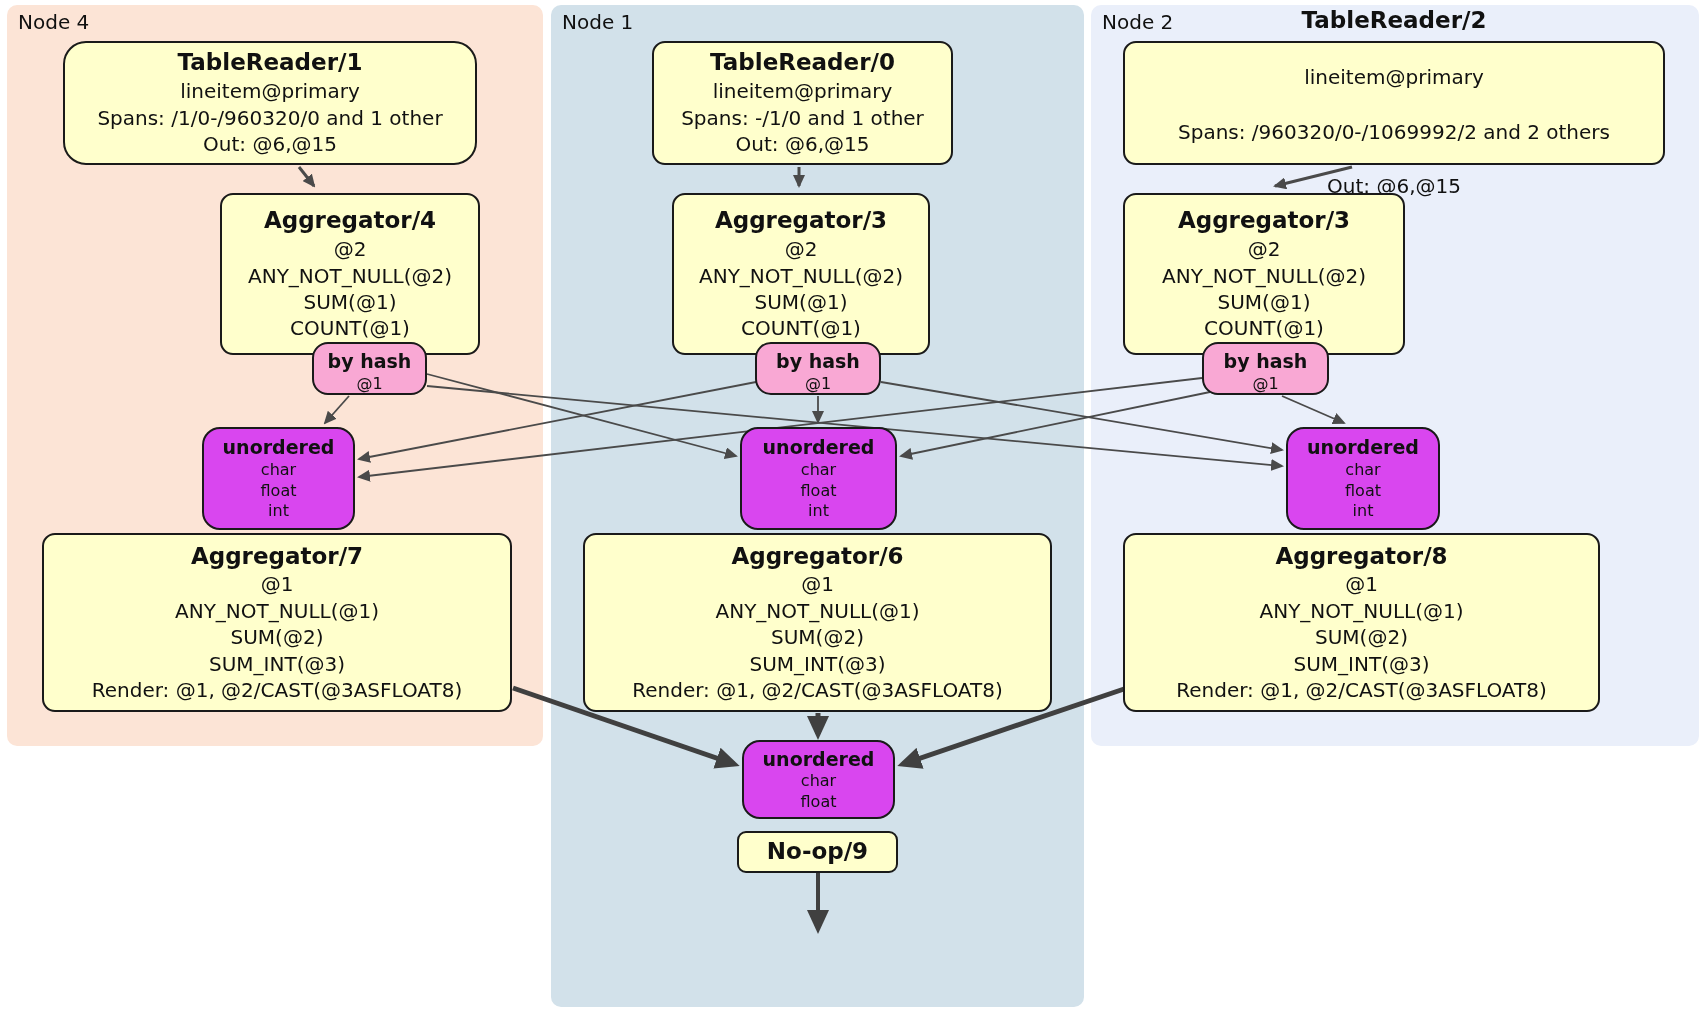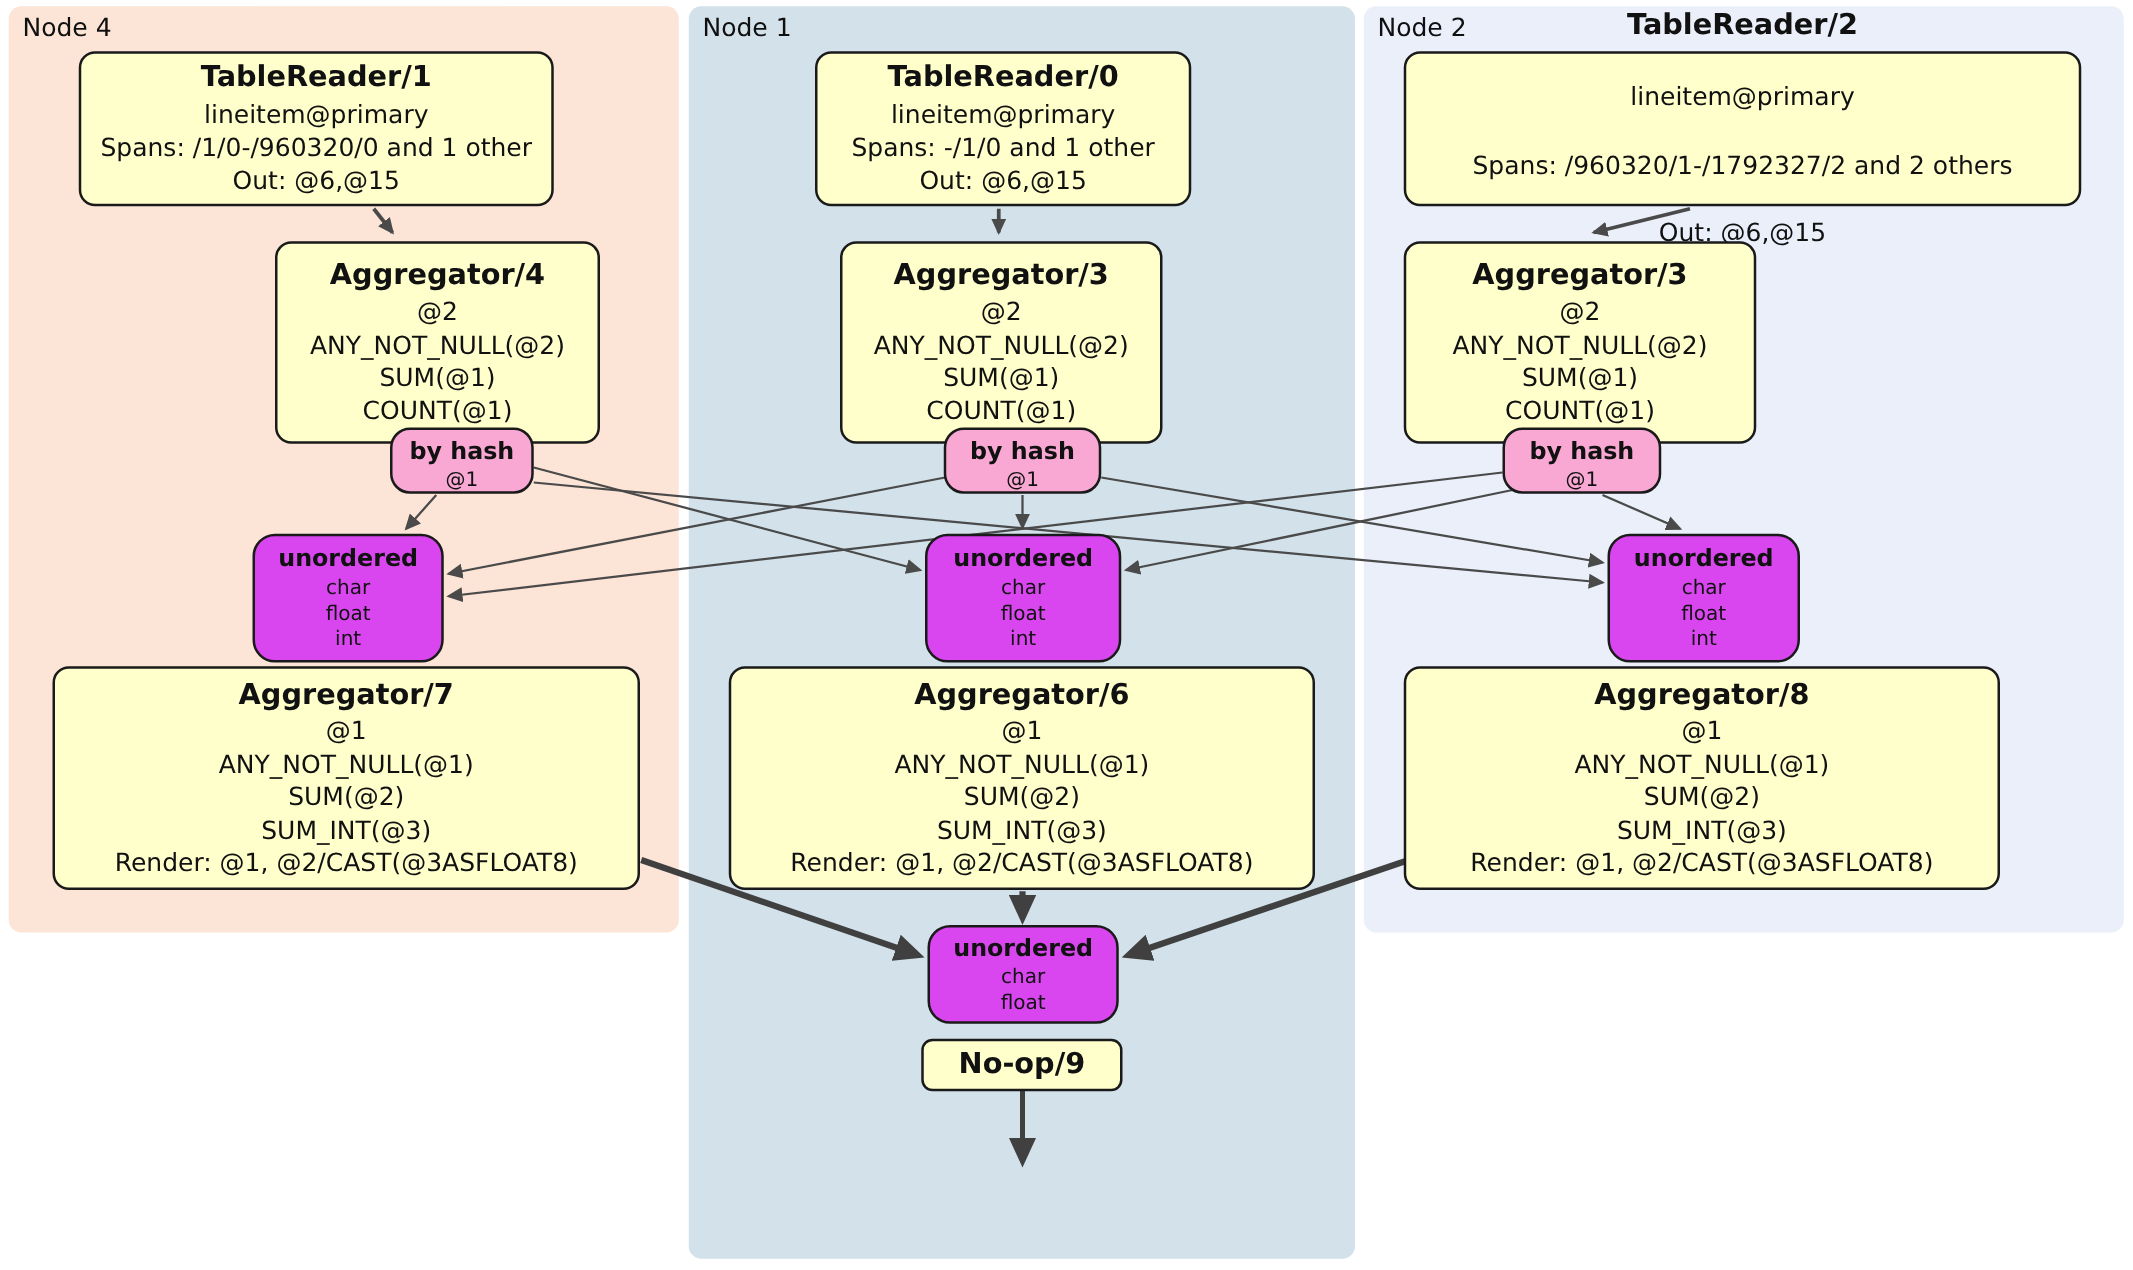--- a/index.html
+++ b/index.html
@@ -68,38 +68,38 @@
     <line x1="1202" y1="378" x2="359" y2="477" stroke="#4a4a4a" stroke-width="1.8" marker-end="url(#ah-thin)"></line>
     <line x1="1210" y1="392" x2="901" y2="456" stroke="#4a4a4a" stroke-width="1.8" marker-end="url(#ah-thin)"></line>
 
     <line x1="513" y1="688" x2="734" y2="764" stroke="#404040" stroke-width="5" marker-end="url(#ah-thick)"></line>
     <line x1="818" y1="713" x2="818" y2="734" stroke="#404040" stroke-width="5" marker-end="url(#ah-thick)"></line>
     <line x1="1127" y1="688" x2="903" y2="764" stroke="#404040" stroke-width="5" marker-end="url(#ah-thick)"></line>
 
     <line x1="818" y1="864" x2="818" y2="928" stroke="#404040" stroke-width="4" marker-end="url(#ah-thick)"></line>
   </svg>
 
-  <div class="box" style="left:63px;top:41px;width:380px;height:124px;">
+  <div class="box" style="left:63px;top:41px;width:414px;height:124px;border-radius:23px;">
     <div class="title">TableReader/1</div>
     <div class="line">lineitem@primary</div>
     <div class="line">Spans: /1/0-/960320/0 and 1 other</div>
     <div class="line">Out: @6,@15</div>
   </div>
 
   <div class="box" style="left:652px;top:41px;width:301px;height:124px;">
     <div class="title">TableReader/0</div>
     <div class="line">lineitem@primary</div>
     <div class="line">Spans: -/1/0 and 1 other</div>
     <div class="line">Out: @6,@15</div>
   </div>
 
   <div class="box" style="left:1123px;top:41px;width:542px;height:124px;gap:28px;">
     <div class="title">TableReader/2</div>
     <div class="line">lineitem@primary</div>
-    <div class="line">Spans: /960320/1-/1792327/2 and 2 others</div>
+    <div class="line">Spans: /960320/0-/1069992/2 and 2 others</div>
     <div class="line">Out: @6,@15</div>
   </div>
 
   <div class="box" style="left:220px;top:193px;width:260px;height:162px;">
     <div class="title">Aggregator/4</div>
     <div class="line">@2</div>
     <div class="line">ANY_NOT_NULL(@2)</div>
     <div class="line">SUM(@1)</div>
     <div class="line">COUNT(@1)</div>
   </div>

